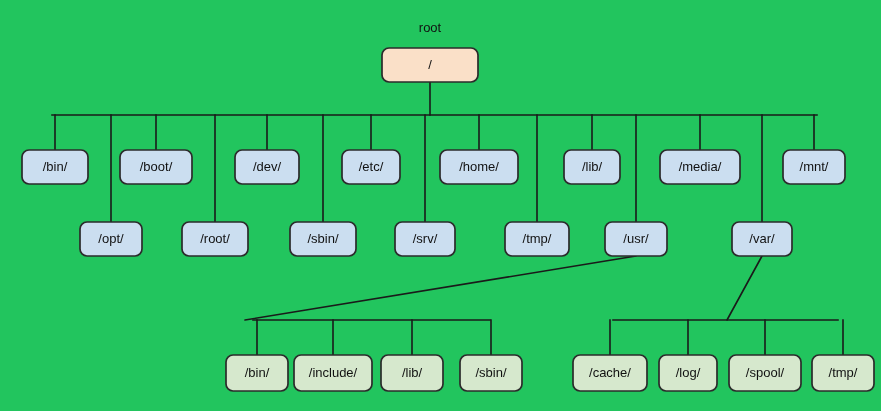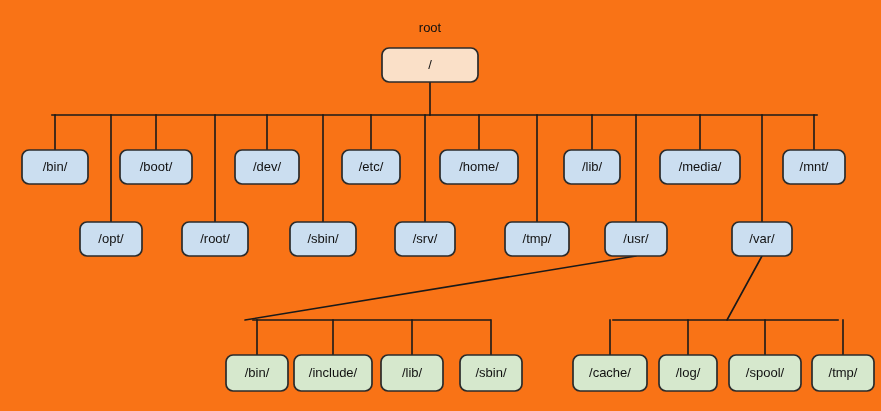--- a/index.html
+++ b/index.html
@@ -8,21 +8,21 @@
     padding: 0;
     background: #ffffff;
   }
   body {
     font-family: "Liberation Sans", sans-serif;
   }
   #diagram-root {
     position: relative;
     width: 881px;
     height: 411px;
-    background: #f97316;
+    background: #22c55e;
     overflow: hidden;
   }
   svg.tree-canvas {
     position: absolute;
     top: 0;
     left: 0;
     width: 881px;
     height: 411px;
     display: block;
   }

